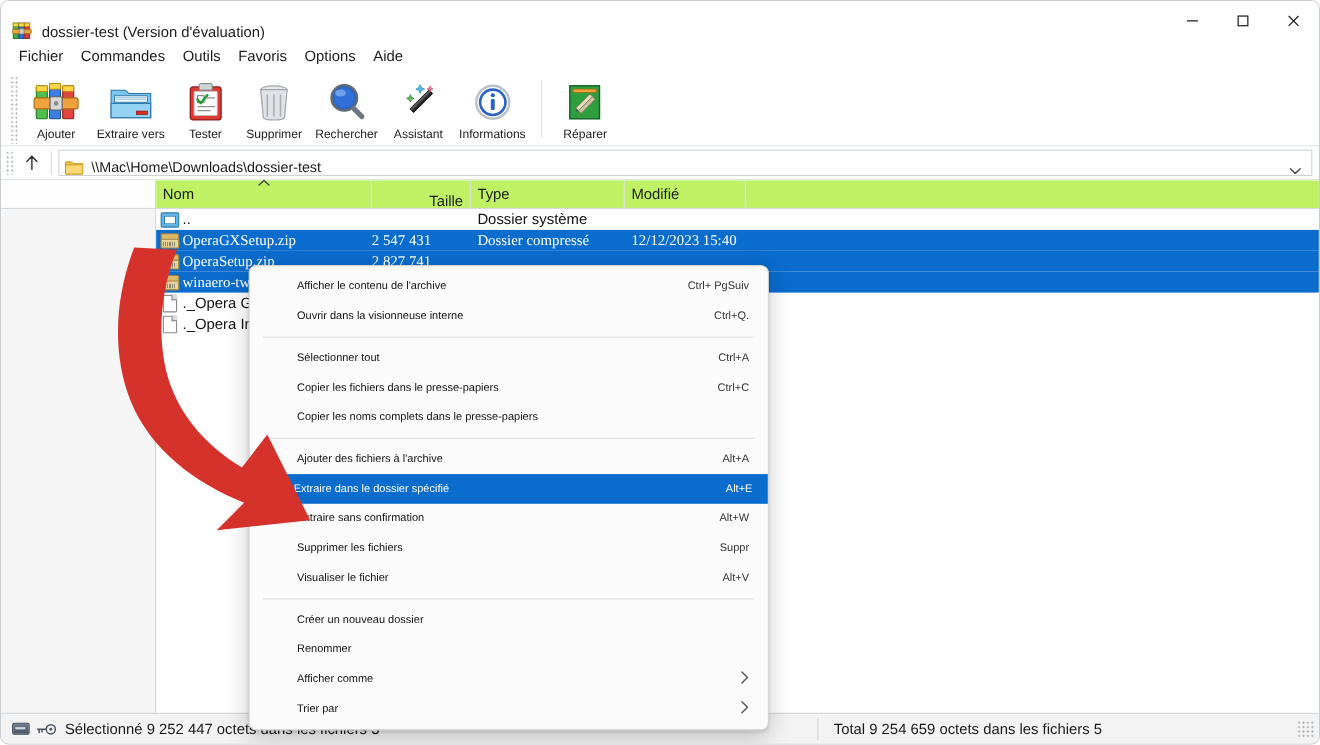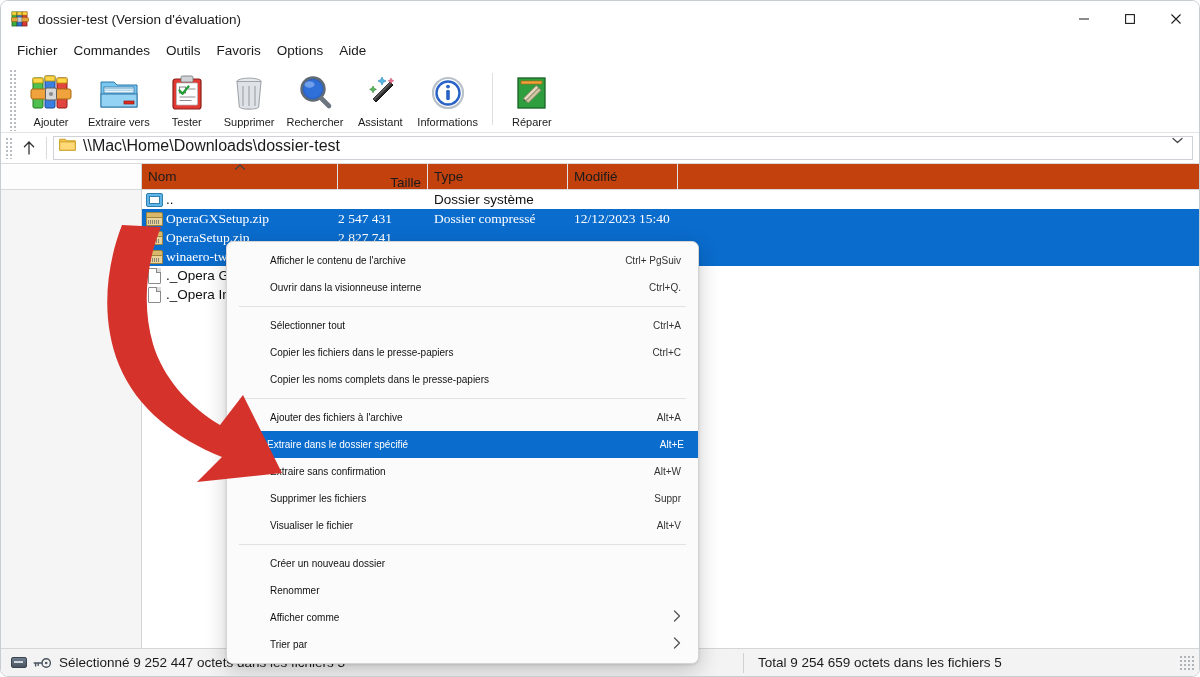--- a/index.html
+++ b/index.html
@@ -16,21 +16,21 @@
     background: #ffffff;
     display: flex; flex-direction: column;
     border: 1px solid #c8cdd2;
     border-radius: 8px;
     overflow: hidden;
   }
 
   
   .titlebar {
     height: 36px; min-height: 36px;
-    display: flex; align-items: center;
+    display: flex; align-items: flex-end;
     background: #ffffff;
     padding-left: 10px;
     position: relative;
   }
   .title-icon {
     width: 18px; height: 18px;
     margin-right: 9px;
     position: relative;
     flex: 0 0 auto;
   }
@@ -97,22 +97,22 @@
     flex: 0 0 auto;
   }
   .up-btn {
     width: 30px; height: 24px; display: flex; align-items: center; justify-content: center;
     color: #333; font-size: 15px; border-radius: 3px; flex: 0 0 auto;
   }
   .addr-sep { width: 1px; height: 22px; background: #d7dadd; margin: 0 6px 0 2px; flex: 0 0 auto; }
   .addr-box {
     flex: 1 1 auto; height: 24px;
     border: 1px solid #cfd3d7; background: #fff;
-    display: flex; align-items: flex-start; padding: 0 4px 0 5px;
-    font-size: 16px; color: #1b1b1b;
+    display: flex; align-items: flex-end; padding: 0 4px 0 5px;
+    font-size: 13px; color: #1b1b1b;
   }
   .addr-folder { width: 17px; height: 14px; margin-right: 7px; position: relative; flex: 0 0 auto; }
   .addr-text { flex: 1 1 auto; white-space: nowrap; overflow: hidden; }
   .addr-caret { width: 22px; display: flex; align-items: center; justify-content: center; color: #555; font-size: 9px; flex: 0 0 auto; }
 
   
   .body {
     flex: 1 1 auto; display: flex; min-height: 0;
     background: #fff;
     border-top: 1px solid #d9dcdf;
@@ -123,21 +123,21 @@
     border-right: 1px solid #d2d5d8;
     display: flex; flex-direction: column;
   }
   .treepane-head { height: 26px; border-bottom: 1px solid #d7dadd; background: #fdfdfd; }
   .treepane-body { flex: 1 1 auto; }
 
   .listpane { flex: 1 1 auto; display: flex; flex-direction: column; min-width: 0; background: #fff; }
   .cols {
     height: 26px; min-height: 26px;
     display: flex; align-items: center;
-    background: #c2410c;
+    background: #bef264;
     border-bottom: 1px solid #d7dadd;
     font-size: 13.5px; color: #1b1b1b;
     position: relative;
   }
   .col {
     height: 26px; display: flex; align-items: center;
     border-right: 1px solid #dfe1e4;
     padding: 0 6px;
     position: relative;
   }

